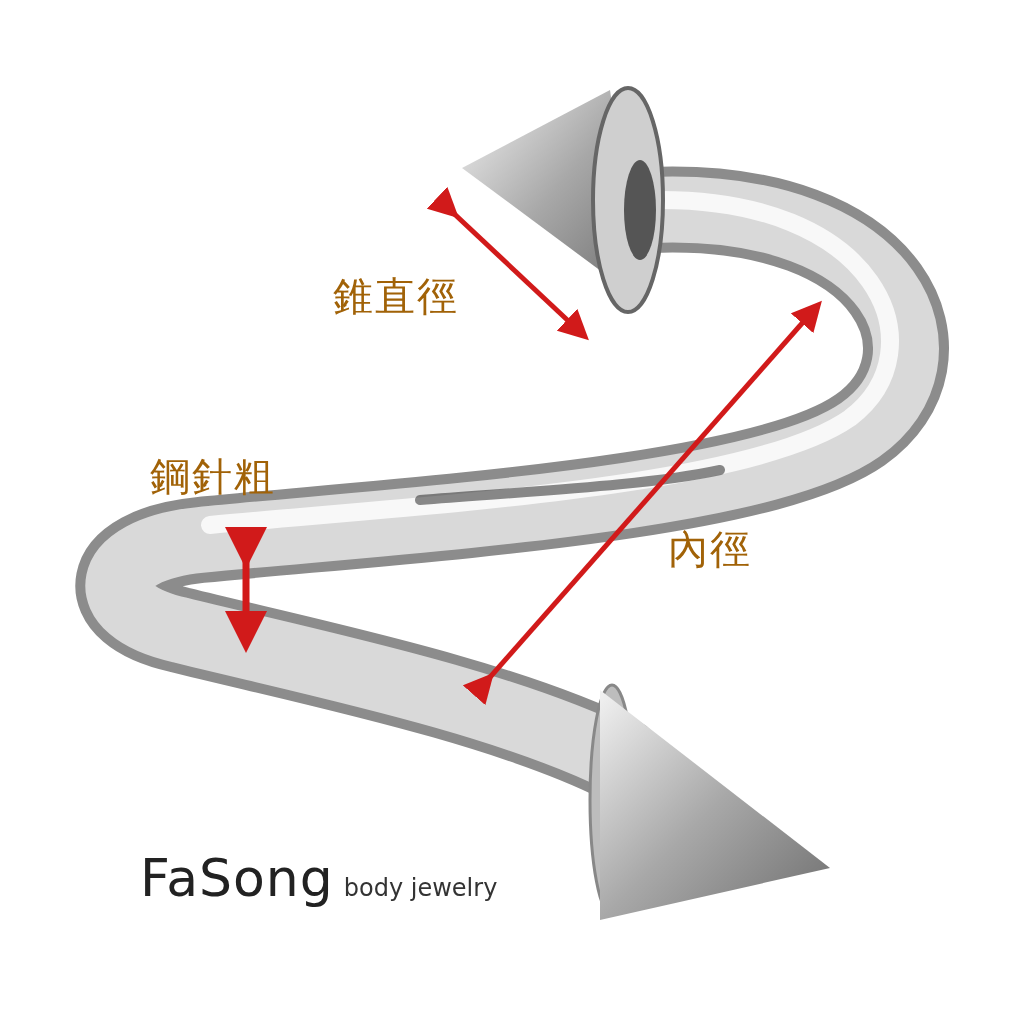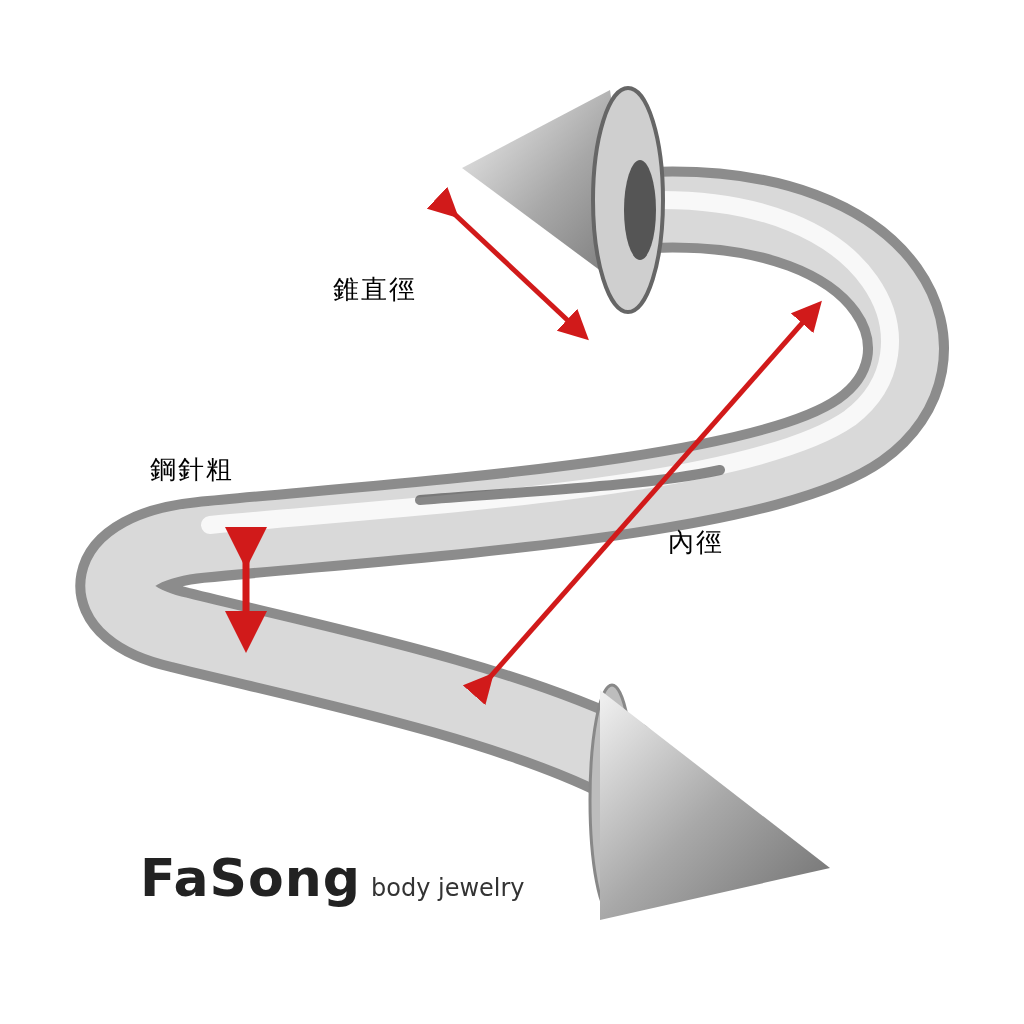--- a/index.html
+++ b/index.html
@@ -1,20 +1,20 @@
 <!DOCTYPE html>
 <html><head>
 <meta charset="utf-8">
 <style>
   html, body { margin:0; padding:0; background:#ffffff; }
   body { width:1024px; height:1024px; position:relative; overflow:hidden; font-family:"DejaVu Sans", sans-serif; }
   svg.scene { position:absolute; left:0; top:0; width:1024px; height:1024px; }
-  .label { position:absolute; color:#000000; font-family:"DejaVu Sans", sans-serif; font-size:26px; letter-spacing:2px; line-height:1; }
+  .label { position:absolute; color:#a16207; font-family:"DejaVu Sans", sans-serif; font-size:40px; letter-spacing:2px; line-height:1; }
   .brand { position:absolute; left:140px; top:848px; color:#222; }
-  .brand-main { font-family:"DejaVu Sans", sans-serif; font-weight:700; font-size:52px; letter-spacing:1px; }
+  .brand-main { font-family:"DejaVu Sans", sans-serif; font-weight:400; font-size:52px; letter-spacing:1px; }
   .brand-sub { font-family:"DejaVu Sans", sans-serif; font-size:24px; margin-left:10px; color:#333; }
 </style>
 </head>
 <body>
 
 <svg class="scene" viewBox="0 0 1024 1024">
   <defs>
     <linearGradient id="metal" x1="0" y1="0" x2="0" y2="1">
       <stop offset="0" stop-color="#9a9a9a"></stop>
       <stop offset="0.25" stop-color="#e8e8e8"></stop>

